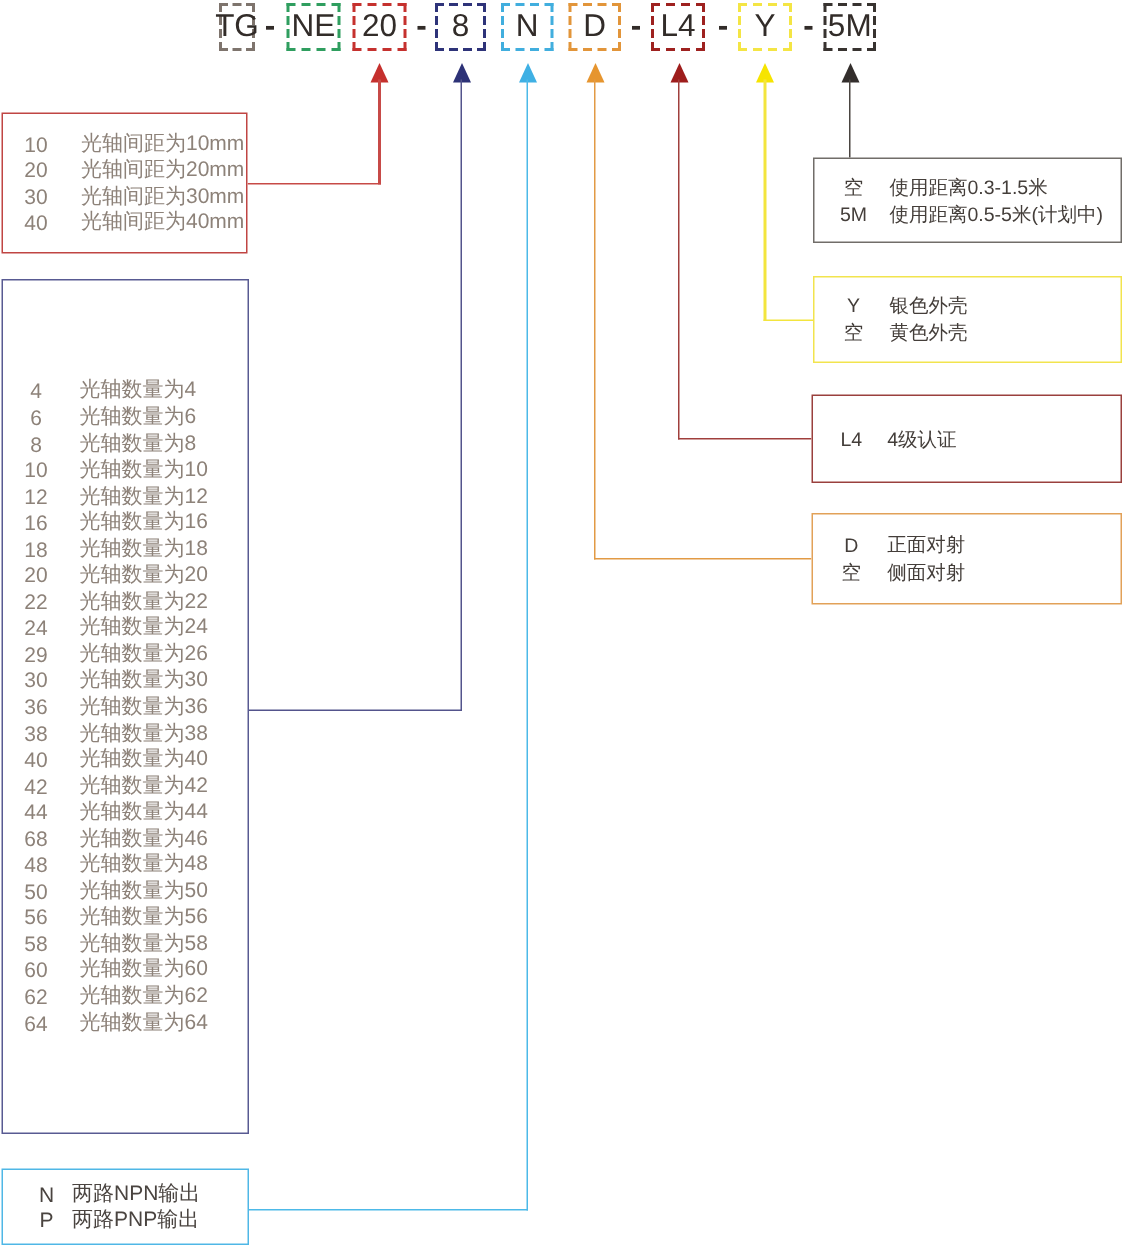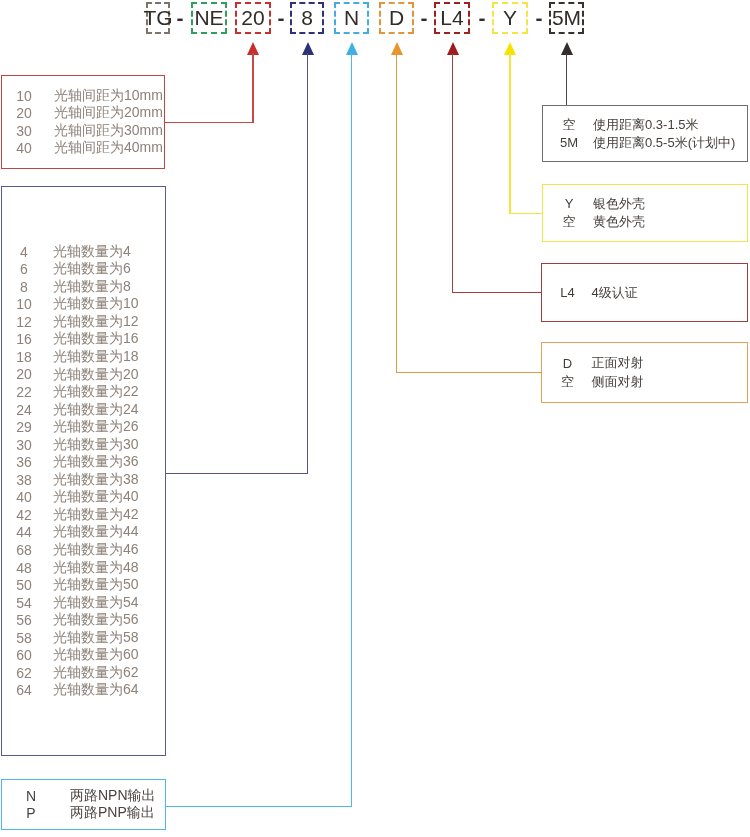--- a/index.html
+++ b/index.html
@@ -60,21 +60,21 @@
   .box-pitch .desc{margin-left:20px}
 
   .box-count{left:1px;top:186px;width:165px;height:570px}
   .box-count .lrow{height:17.55px}
   .box-count .code{margin-left:12px;width:20px}
   .box-count .desc{margin-left:19px}
 
   .box-output{left:1px;top:779px;width:164.5px;height:51px;border-width:1.5px}
   .box-output .lrow{height:17.8px}
   .box-output .code{margin-left:12px;width:34px}
-  .box-output .desc{margin-left:22px}
+  .box-output .desc{margin-left:0}
 
   .rb{font-size:13px}
   .rb .code{margin-left:8px;width:36px}
   .rb .desc{margin-left:6px}
   .rb .lrow{height:18px}
 
   .box-range{left:542px;top:105px;width:206px;height:57px}
   .box-housing{left:542px;top:184px;width:206px;height:58px;border-width:1.5px}
   .box-housing .lrow{height:18.5px}
   .box-cert{left:540.5px;top:263px;width:207px;height:59px}
@@ -251,24 +251,20 @@
         <span class="code">48</span>
         <span class="desc">光轴数量为48</span>
       </div>
 
       <div class="lrow">
         <span class="code">50</span>
         <span class="desc">光轴数量为50</span>
       </div>
 
 
-      <div class="lrow">
-        <span class="code">54</span>
-        <span class="desc">光轴数量为54</span>
-      </div>
 
       <div class="lrow">
         <span class="code">56</span>
         <span class="desc">光轴数量为56</span>
       </div>
 
       <div class="lrow">
         <span class="code">58</span>
         <span class="desc">光轴数量为58</span>
       </div>

